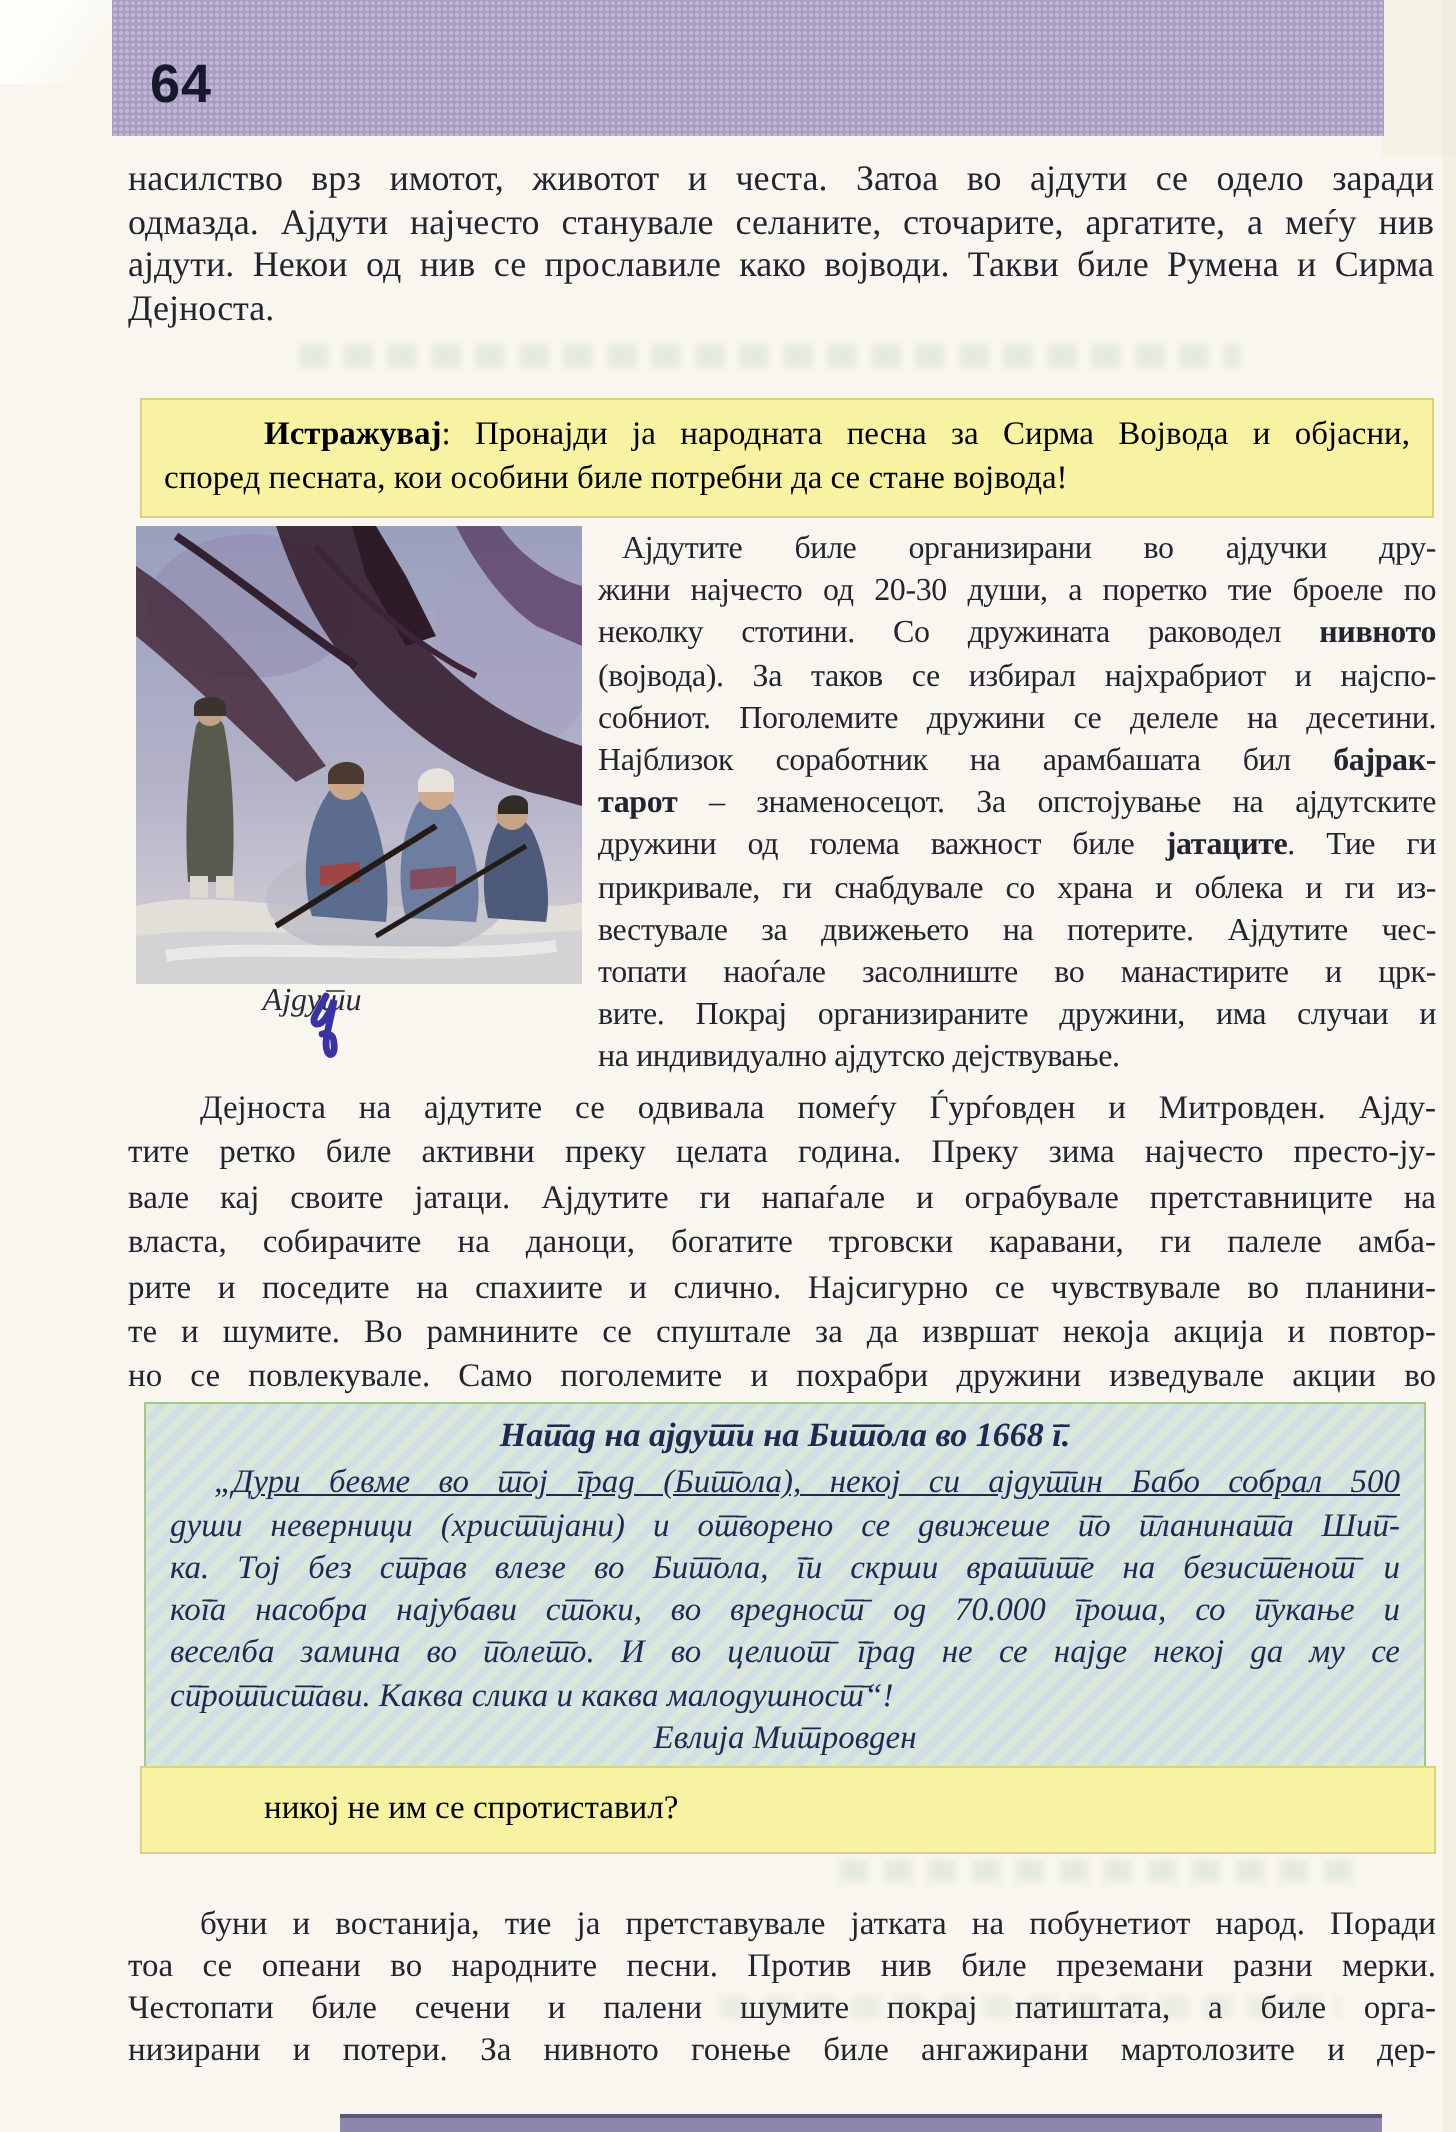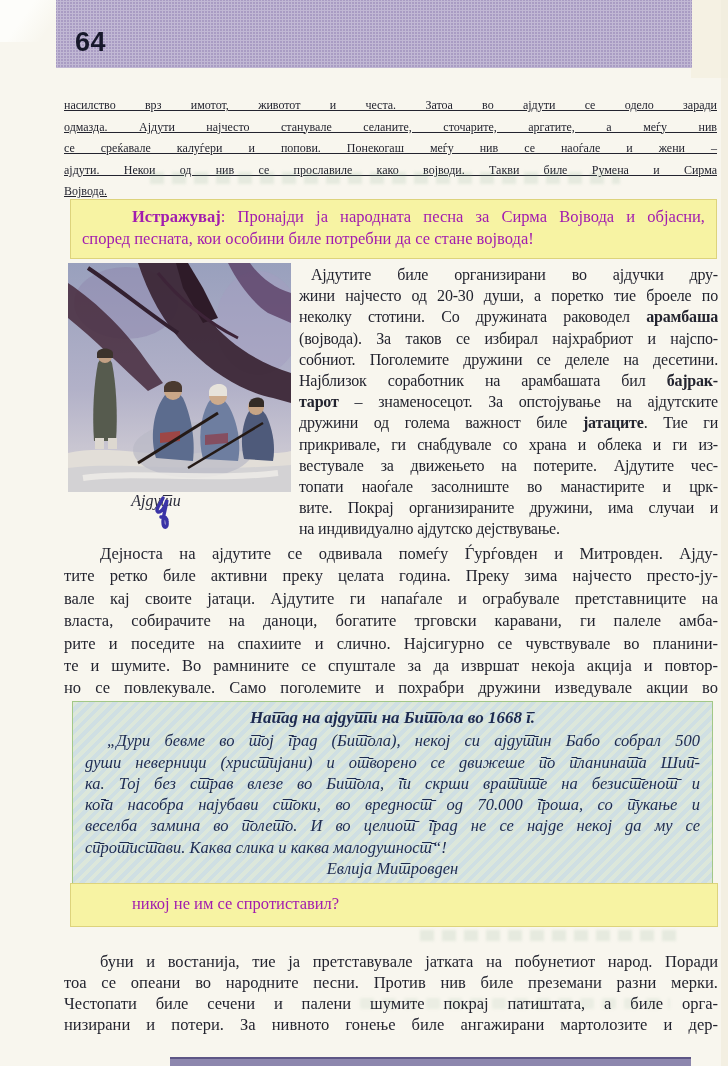--- a/index.html
+++ b/index.html
@@ -27,71 +27,70 @@
     background-size:3px 3px;}
   .page-number{position:absolute;left:19px;top:27px;
     font-family:"Liberation Sans","DejaVu Sans",sans-serif;
     font-weight:bold;font-size:27px;letter-spacing:.5px;color:#17182b;text-align:center;}
 
   
   .ln{text-align:justify;text-align-last:justify;}
   .plain-last .ln:last-child{text-align-last:left;}
   .indent-first .ln:first-child{text-indent:36px;}
 
-  .p1{position:absolute;left:64px;top:95px;width:653px;font-size:12px;line-height:21.6px;text-decoration:underline;}
+  .p1{position:absolute;left:64px;top:79px;width:653px;font-size:18px;line-height:21.6px;}
   .col{position:absolute;left:299px;top:264px;width:419px;font-size:16px;line-height:21.2px;letter-spacing:-.2px;}
   .col .ln:first-child{text-indent:12px;}
   .p3{position:absolute;left:64px;top:519px;width:654px;font-size:16.5px;line-height:22.4px;margin-top:24px;}
   .p4{position:absolute;left:64px;top:951px;width:654px;font-size:16.5px;line-height:21px;}
 
   
   .task-box{position:absolute;box-sizing:border-box;background:#f7f3a3;border:1px solid #ddd37c;
-    font-size:16.5px;line-height:22px;color:#a21caf;}
+    font-size:16.5px;line-height:22px;color:#000000;}
   .task-box .ln:first-child{text-indent:50px;}
   .research-box{left:70px;top:199px;width:647px;padding:6px 11px 8px 11px;}
   .think-box{left:70px;top:883px;width:648px;padding:8px 11px 10px 11px;line-height:23.5px;}
 
   
   .illustration{position:absolute;left:68px;top:263px;width:223px;height:229px;display:block;}
   .caption{position:absolute;left:96px;top:492px;width:120px;text-align:center;
     font-style:italic;font-size:16px;color:#2a2b3a;}
   .scribble{position:absolute;left:149px;top:496px;}
 
   
   .quote-box{position:absolute;left:72px;top:701px;width:641px;box-sizing:border-box;
     background:repeating-linear-gradient(135deg,#dce7db 0 4px,#cfdfe3 4px 8px);
     border:1px solid #a2c887;
     padding:5px 12px 7px 12px;
     font-style:italic;color:#1d2a50;font-size:16.5px;line-height:21.3px;}
   .quote-title{text-align:left;font-weight:bold;font-size:17px;margin-bottom:2px;
     text-align-last:center;}
-  .quote-lines .ln:first-child{text-indent:22px;}
+  .quote-lines .ln:first-child{text-indent:22px;text-decoration:underline;}
   .quote-lines .ln:last-child{text-align-last:left;}
   .quote-attr{text-align:center;text-align-last:center;}
 
   .bottom-rule{position:absolute;left:170px;top:1057px;width:521px;height:9px;
     background:#8d87ae;border-top:2px solid #5d5685;box-sizing:border-box;}
 </style>
 </head>
 <body>
 
 <div class="corner-artifact"></div>
 <div class="right-edge"></div>
 <div class="right-edge-full"></div>
 
 <div class="header-band">
   <span class="page-number">64</span>
 </div>
 
 <div class="p1 plain-last">
     <div class="ln"><span>насилство врз имотот, животот и честа. Затоа во ајдути се одело заради</span></div>
     <div class="ln"><span>одмазда. Ајдути најчесто станувале селаните, сточарите, аргатите, а меѓу нив</span></div>
-    <div class="ln"><span>се среќавале калуѓери и попови. Понекогаш меѓу нив се наоѓале и жени –</span></div>
     <div class="ln"><span>ајдути. Некои од нив се прославиле како војводи. Такви биле Румена и Сирма</span></div>
-    <div class="ln"><span>Војвода.</span></div>
+    <div class="ln"><span>Дејноста.</span></div>
   </div>
 
 <div class="bleed b1"></div>
 
 <div class="task-box research-box plain-last">
     <div class="ln"><b>Истражувај</b><span>: Пронајди ја народната песна за Сирма Војвода и објасни,</span></div>
     <div class="ln"><span>според песната, кои особини биле потребни да се стане војвода!</span></div>
   </div>
 
 <svg class="illustration" viewBox="0 0 223 229" xmlns="http://www.w3.org/2000/svg">
@@ -138,21 +137,21 @@
 
 <div class="caption">Ајдути</div>
 
 <svg class="scribble" width="30" height="40" viewBox="0 0 30 40" xmlns="http://www.w3.org/2000/svg">
   <path d="M14,2 C10,10 6,14 9,16 C13,17 17,8 18,4 C17,12 14,20 14,26 C14,33 19,33 18,26 C18,22 16,20 12,21" stroke="#3a33a6" stroke-width="3.4" fill="none" stroke-linecap="round"></path>
 </svg>
 
 <div class="col plain-last">
     <div class="ln"><span>Ајдутите биле организирани во ајдучки дру-</span></div>
     <div class="ln"><span>жини најчесто од 20-30 души, а поретко тие броеле по</span></div>
-    <div class="ln"><span>неколку стотини. Со дружината раководел </span><b>арамбаша</b></div>
+    <div class="ln"><span>неколку стотини. Со дружината раководел </span><b>нивното</b></div>
     <div class="ln"><span>(војвода). За таков се избирал најхрабриот и најспо-</span></div>
     <div class="ln"><span>собниот. Поголемите дружини се делеле на десетини.</span></div>
     <div class="ln"><span>Најблизок соработник на арамбашата бил </span><b>бајрак-</b></div>
     <div class="ln"><b>тарот</b><span> – знаменосецот. За опстојување на ајдутските</span></div>
     <div class="ln"><span>дружини од голема важност биле </span><b>јатаците</b><span>. Тие ги</span></div>
     <div class="ln"><span>прикривале, ги снабдувале со храна и облека и ги из-</span></div>
     <div class="ln"><span>вестувале за движењето на потерите. Ајдутите чес-</span></div>
     <div class="ln"><span>топати наоѓале засолниште во манастирите и црк-</span></div>
     <div class="ln"><span>вите. Покрај организираните дружини, има случаи и</span></div>
     <div class="ln"><span>на индивидуално ајдутско дејствување.</span></div>

